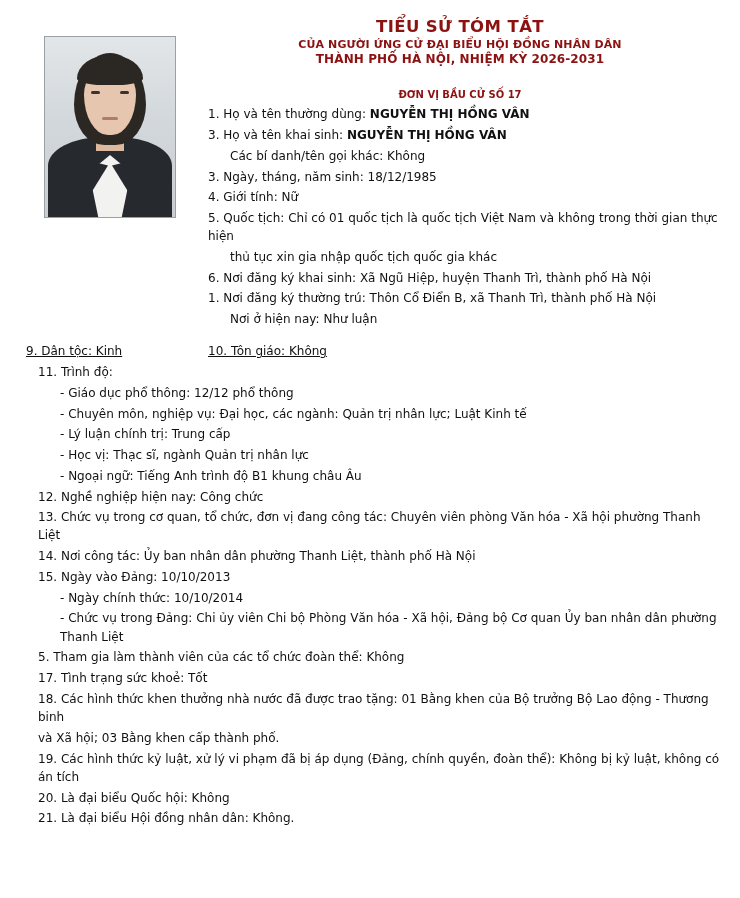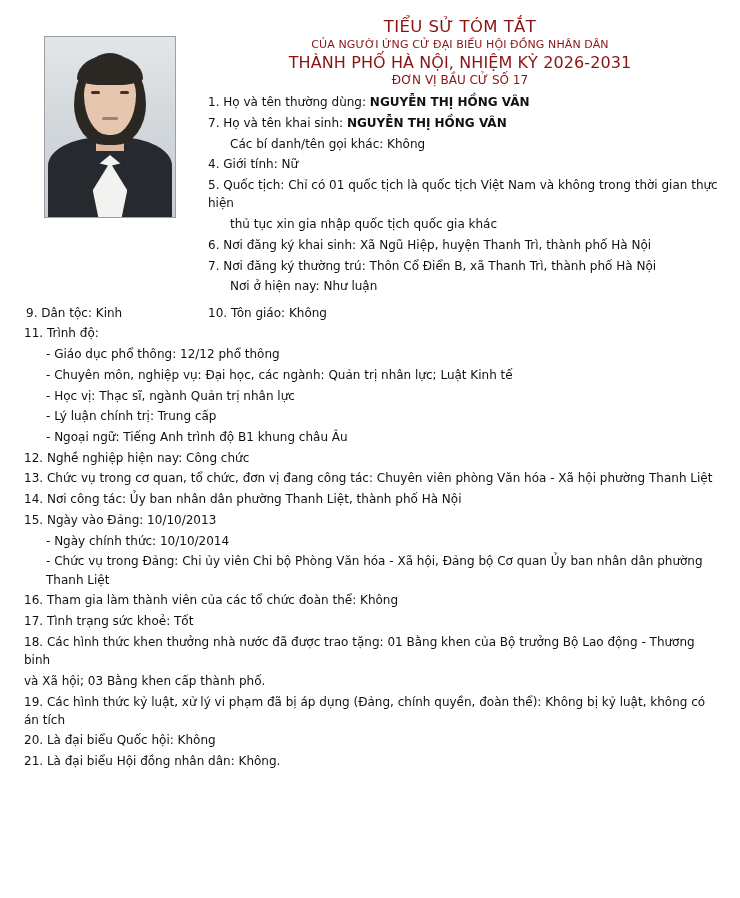--- a/index.html
+++ b/index.html
@@ -20,30 +20,30 @@
     height: 898px;
     position: relative;
     box-sizing: border-box;
     padding: 10px 18px 0 18px;
   }
 
   
   .header {
     text-align: center;
     color: #8c1212;
-    font-weight: normal;
+    font-weight: bold;
     line-height: 1.32;
     margin-left: 190px;
     margin-right: 10px;
     padding-top: 6px;
   }
   .header .l1 { font-size: 16.5px; letter-spacing: .4px; }
   .header .l2 { font-size: 11px; letter-spacing: .1px; }
-  .header .l3 { font-size: 16px; letter-spacing: .1px; }
-  .header .l4 { font-size: 12px; margin-top: 0; }
+  .header .l3 { font-size: 12px; letter-spacing: .1px; }
+  .header .l4 { font-size: 10px; margin-top: 20px; }
 
   
   .photo-frame {
     position: absolute;
     left: 44px;
     top: 36px;
     width: 130px;
     height: 180px;
     border: 1px solid #9aa0a6;
     background: #cfd4d8;
@@ -147,34 +147,35 @@
   
   .content {
     margin-top: 4px;
     font-size: 12px;
     line-height: 1.52;
   }
   .indented {
     margin-left: 190px;
   }
   .full {
-    margin-left: 6px;
+    margin-left: 20px;
   }
   .row {
     margin: 2.5px 0;
   }
   .sub {
     margin-left: 22px;
   }
   b, .bold { font-weight: bold; }
 
   .two-col {
     display: flex;
     margin-left: 8px;
-    margin-top: 8px;
+    margin-top: 14px;
+    text-decoration: underline;
   }
   .two-col .c1 { width: 182px; flex: 0 0 182px; }
   .two-col .c2 { flex: 1 1 auto; }
 </style>
 </head>
 <body>
 
 <div class="page">
 
   <div class="photo-frame">
@@ -200,51 +201,52 @@
   </div>
 
   <div class="content">
 
     <div class="indented">
       <div class="row">
         <span>1. Họ và tên thường dùng:</span>
         <b>NGUYỄN THỊ HỒNG VÂN</b>
       </div>
       <div class="row">
-        <span>7. Họ và tên khai sinh:</span>
+        <span>3. Họ và tên khai sinh:</span>
         <b>NGUYỄN THỊ HỒNG VÂN</b>
       </div>
       <div class="row sub">Các bí danh/tên gọi khác: Không</div>
+      <div class="row">3. Ngày, tháng, năm sinh: 18/12/1985</div>
       <div class="row">4. Giới tính: Nữ</div>
       <div class="row">5. Quốc tịch: Chỉ có 01 quốc tịch là quốc tịch Việt Nam và không trong thời gian thực hiện</div>
       <div class="row sub">thủ tục xin gia nhập quốc tịch quốc gia khác</div>
       <div class="row">6. Nơi đăng ký khai sinh: Xã Ngũ Hiệp, huyện Thanh Trì, thành phố Hà Nội</div>
-      <div class="row">7. Nơi đăng ký thường trú: Thôn Cổ Điển B, xã Thanh Trì, thành phố Hà Nội</div>
+      <div class="row">1. Nơi đăng ký thường trú: Thôn Cổ Điển B, xã Thanh Trì, thành phố Hà Nội</div>
       <div class="row sub">Nơi ở hiện nay: Như luận</div>
     </div>
 
     <div class="two-col">
       <div class="c1">9. Dân tộc: Kinh</div>
       <div class="c2">10. Tôn giáo: Không</div>
     </div>
 
     <div class="full">
       <div class="row">11. Trình độ:</div>
       <div class="row sub">- Giáo dục phổ thông: 12/12 phổ thông</div>
       <div class="row sub">- Chuyên môn, nghiệp vụ: Đại học, các ngành: Quản trị nhân lực; Luật Kinh tế</div>
+      <div class="row sub">- Lý luận chính trị: Trung cấp</div>
       <div class="row sub">- Học vị: Thạc sĩ, ngành Quản trị nhân lực</div>
-      <div class="row sub">- Lý luận chính trị: Trung cấp</div>
       <div class="row sub">- Ngoại ngữ: Tiếng Anh trình độ B1 khung châu Âu</div>
       <div class="row">12. Nghề nghiệp hiện nay: Công chức</div>
       <div class="row">13. Chức vụ trong cơ quan, tổ chức, đơn vị đang công tác: Chuyên viên phòng Văn hóa - Xã hội phường Thanh Liệt</div>
       <div class="row">14. Nơi công tác: Ủy ban nhân dân phường Thanh Liệt, thành phố Hà Nội</div>
       <div class="row">15. Ngày vào Đảng: 10/10/2013</div>
       <div class="row sub">- Ngày chính thức: 10/10/2014</div>
       <div class="row sub">- Chức vụ trong Đảng: Chi ủy viên Chi bộ Phòng Văn hóa - Xã hội, Đảng bộ Cơ quan Ủy ban nhân dân phường Thanh Liệt</div>
-      <div class="row">16. Tham gia làm thành viên của các tổ chức đoàn thể: Không</div>
+      <div class="row">5. Tham gia làm thành viên của các tổ chức đoàn thể: Không</div>
       <div class="row">17. Tình trạng sức khoẻ: Tốt</div>
       <div class="row">18. Các hình thức khen thưởng nhà nước đã được trao tặng: 01 Bằng khen của Bộ trưởng Bộ Lao động - Thương binh</div>
       <div class="row">và Xã hội; 03 Bằng khen cấp thành phố.</div>
       <div class="row">19. Các hình thức kỷ luật, xử lý vi phạm đã bị áp dụng (Đảng, chính quyền, đoàn thể): Không bị kỷ luật, không có án tích</div>
       <div class="row">20. Là đại biểu Quốc hội: Không</div>
       <div class="row">21. Là đại biểu Hội đồng nhân dân: Không.</div>
     </div>
 
   </div>
 </div>

